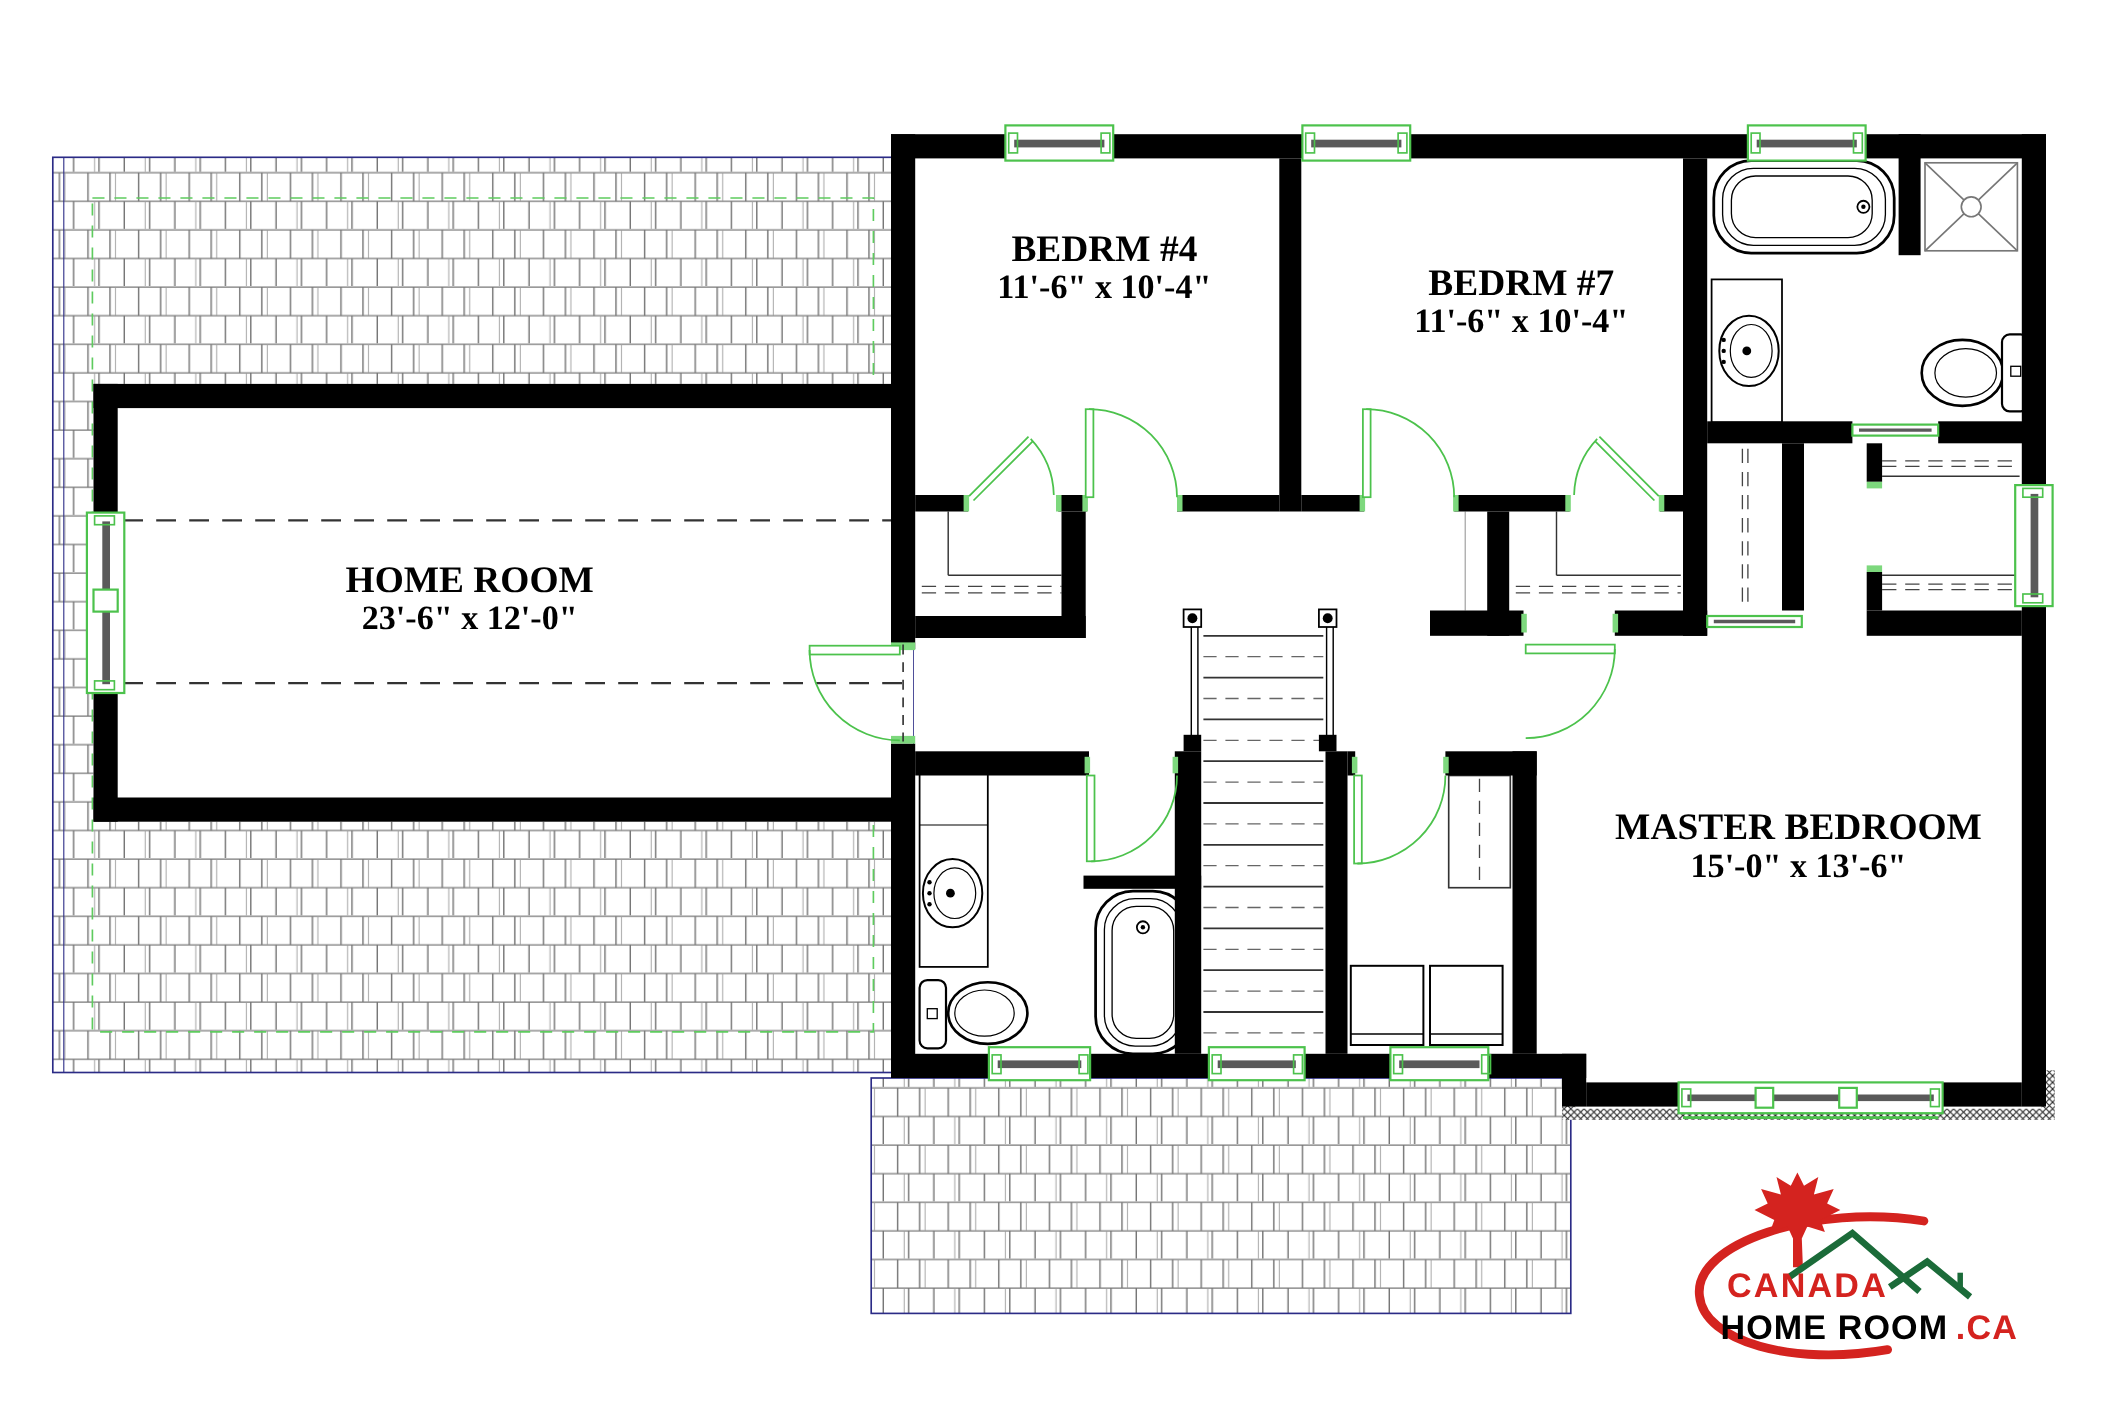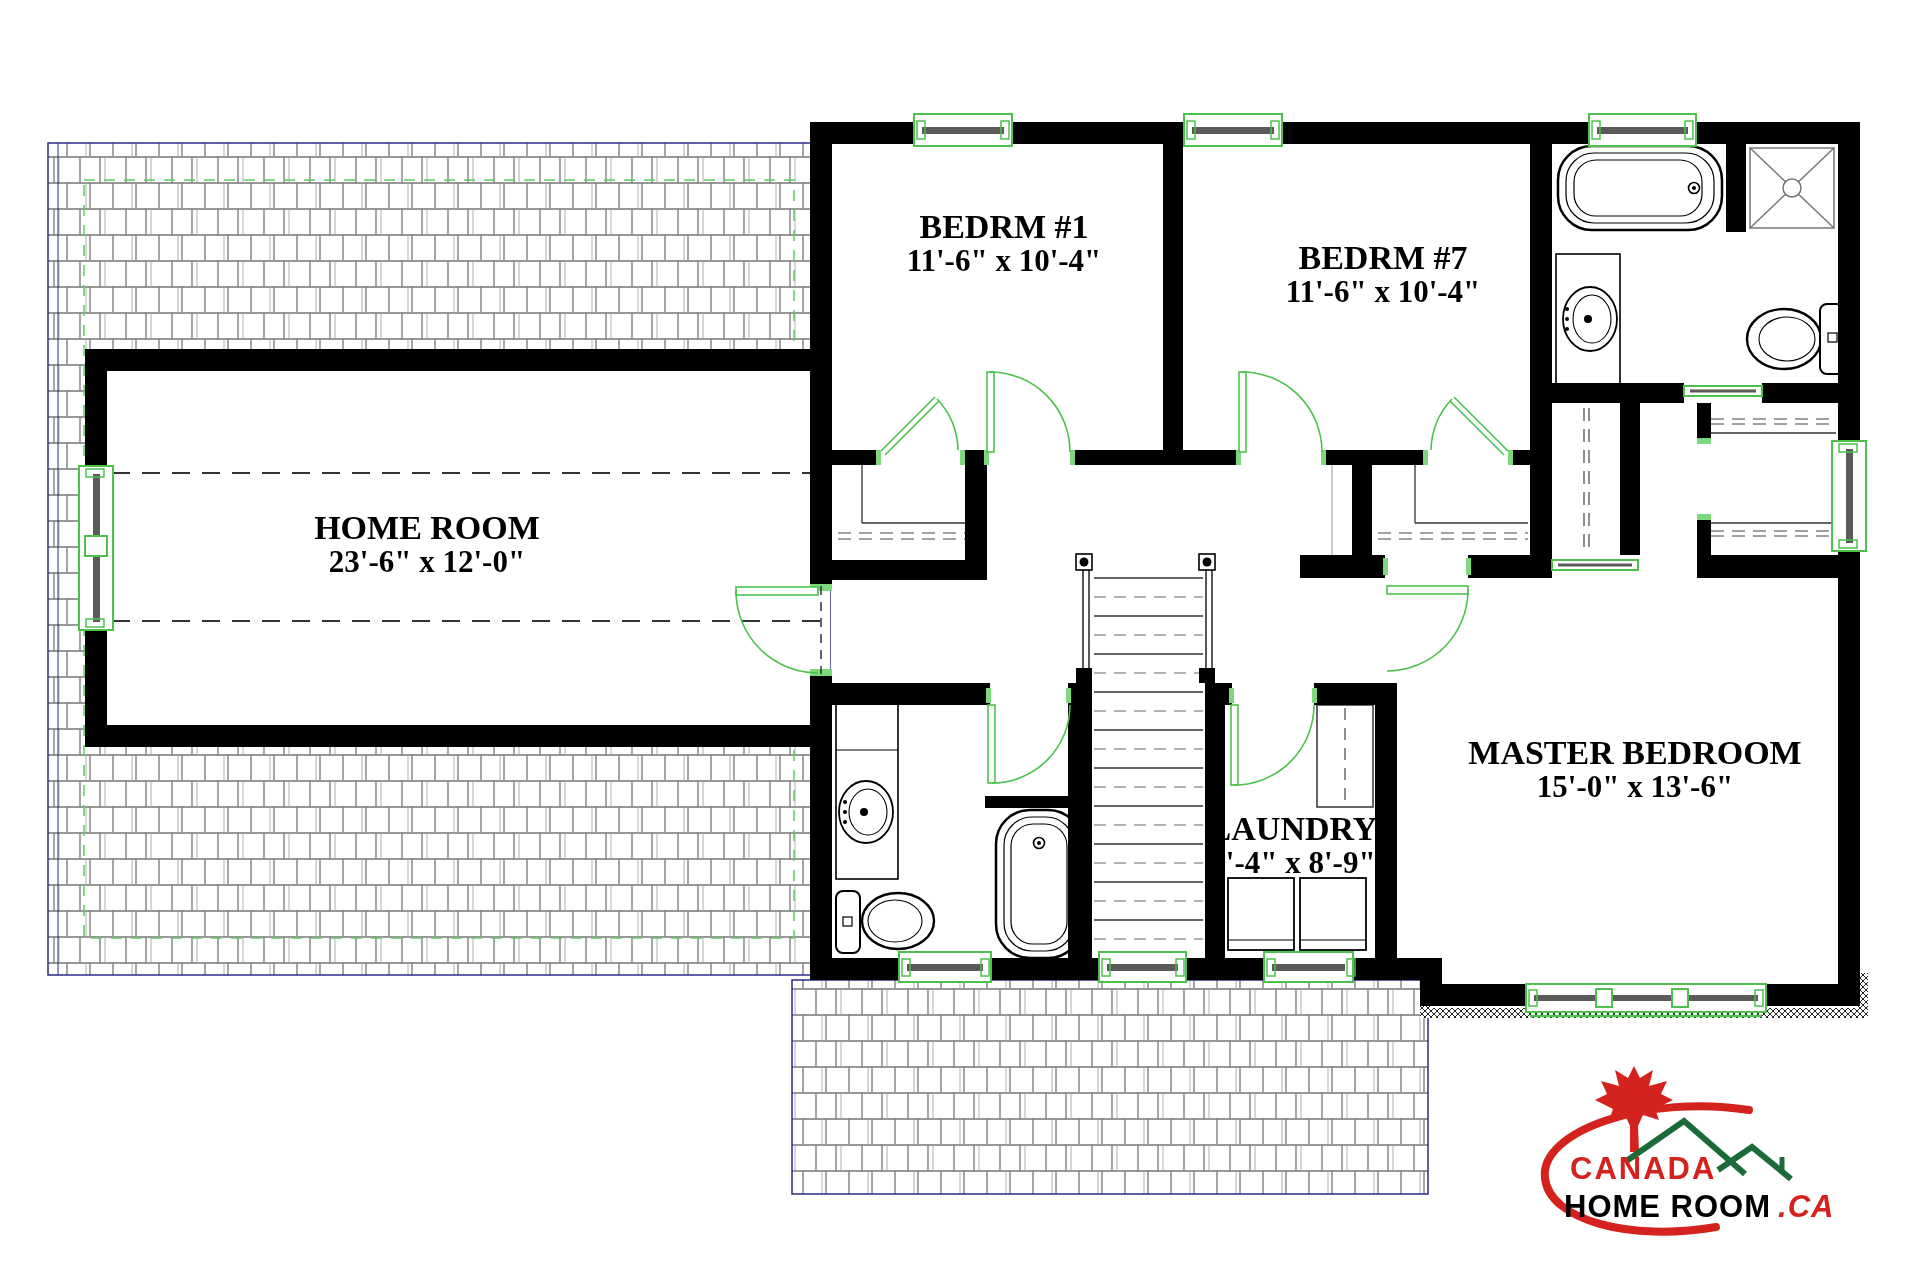--- a/index.html
+++ b/index.html
@@ -9,21 +9,21 @@
   .plan{position:relative;width:1920px;height:1280px;background:#fff;overflow:hidden;
         font-family:"Liberation Serif", serif;}
   .plan svg{position:absolute;left:0;top:0;}
   .room-label{position:absolute;transform:translateX(-50%);text-align:center;color:var(--text_black);
               font-weight:bold;white-space:nowrap;line-height:1.06;}
   .rl-name{font-size:34px;}
   .rl-dims{font-size:31px;}
   .logo-text{position:absolute;font-family:"Liberation Sans", sans-serif;font-weight:bold;white-space:nowrap;text-align:right;}
   #logo-canada{left:1570px;top:1151px;font-size:31px;color:var(--logo_red);letter-spacing:2px;}
   #logo-home{left:1564px;top:1189px;font-size:31px;color:var(--text_black);letter-spacing:1px;}
-  #logo-home .suffix{color:var(--logo_red);margin-left:7px;font-style:italic;}
+  #logo-home .suffix{color:var(--logo_red);margin-left:7px;}
 </style>
 </head>
 <body>
 
 <div class="plan">
 
 <svg width="1920" height="1280" viewBox="0 0 1920 1280">
   <defs>
     <pattern id="brick" width="46" height="52" patternUnits="userSpaceOnUse">
       <rect width="46" height="52" fill="#ffffff"></rect>
@@ -385,34 +385,30 @@
       <path d="M1782,1157 L1782,1172" stroke-width="5"></path>
     </g>
   </g>
 </svg>
 
 <div class="room-label" style="left:427px;top:510px;">
   <div class="rl-name">HOME ROOM</div>
   <div class="rl-dims">23'-6" x 12'-0"</div>
 </div>
 <div class="room-label" style="left:1004px;top:209px;">
-  <div class="rl-name">BEDRM #1</div>
+  <div class="rl-name">BEDRM #4</div>
   <div class="rl-dims">11'-6" x 10'-4"</div>
 </div>
 <div class="room-label" style="left:1383px;top:240px;">
   <div class="rl-name">BEDRM #7</div>
   <div class="rl-dims">11'-6" x 10'-4"</div>
 </div>
 <div class="room-label" style="left:1635px;top:735px;">
   <div class="rl-name">MASTER BEDROOM</div>
   <div class="rl-dims">15'-0" x 13'-6"</div>
 </div>
-<div class="room-label" style="left:1293px;top:811px;">
-  <div class="rl-name">LAUNDRY</div>
-  <div class="rl-dims">5'-4" x 8'-9"</div>
-</div>
 
 <div id="logo-canada" class="logo-text">CANADA</div>
 <div id="logo-home" class="logo-text">
   <span>HOME ROOM</span><span class="suffix">.CA</span>
 </div>
 
 </div>
 
 </body></html>

